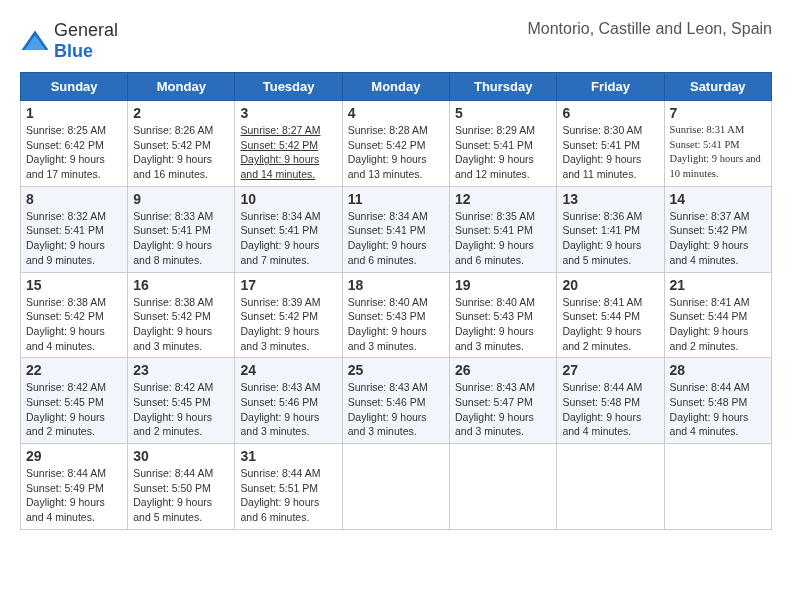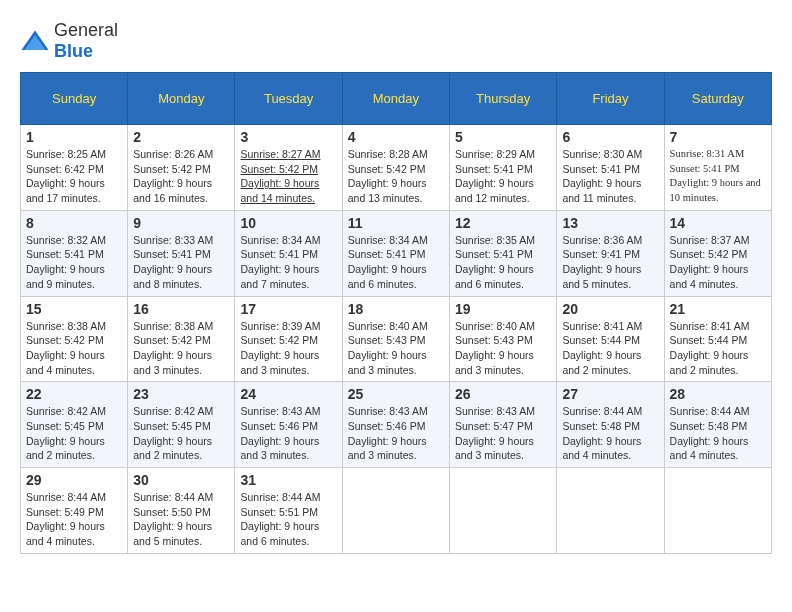--- a/index.html
+++ b/index.html
@@ -37,25 +37,25 @@
       font-size: 16px;
       color: #555;
     }
     table {
       width: 100%;
       border-collapse: collapse;
       font-size: 11px;
     }
     .day-header {
       background-color: #2a6ebb;
-      color: #fde047;
+      color: #ffffff;
       text-align: center;
-      padding: 18px 4px;
+      padding: 6px 4px;
       font-size: 13px;
-      font-weight: normal;
+      font-weight: bold;
     }
     td {
       border: 1px solid #ccc;
       vertical-align: top;
       padding: 4px 5px;
       width: 108px;
       min-height: 80px;
     }
     .date-num {
       font-size: 14px;
@@ -90,20 +90,21 @@
     <svg class="logo-icon" viewBox="0 0 40 32" xmlns="http://www.w3.org/2000/svg">
       <polygon points="20,2 38,28 2,28" fill="#1a6dcc"></polygon>
       <polygon points="20,8 34,28 6,28" fill="#4a9fe8"></polygon>
     </svg>
     <div>
       <span style="font-size:18px;font-weight:normal;color:#333;">General</span><br>
       <span style="font-size:18px;font-weight:bold;color:#1a6dcc;">Blue</span>
     </div>
   </div>
   <div class="title-area">
+    <div class="subtitle">Montorio, Castille and Leon, Spain</div>
   </div>
 </div>
 
 <table>
   <thead>
     <tr>
       <th class="day-header">Sunday</th>
       <th class="day-header">Monday</th>
       <th class="day-header">Tuesday</th>
       <th class="day-header">Monday</th>
@@ -184,21 +185,21 @@
         </td>
         <td>
           <span class="date-num">12</span>
           <div class="cell-text" style="white-space: pre-line;">Sunrise: 8:35 AM
 Sunset: 5:41 PM
 Daylight: 9 hours and 6 minutes.</div>
         </td>
         <td>
           <span class="date-num">13</span>
           <div class="cell-text" style="white-space: pre-line;">Sunrise: 8:36 AM
-Sunset: 9:41 PM
+Sunset: 1:41 PM
 Daylight: 9 hours and 5 minutes.</div>
         </td>
         <td>
           <span class="date-num">14</span>
           <div class="cell-text" style="white-space: pre-line;">Sunrise: 8:37 AM
 Sunset: 5:42 PM
 Daylight: 9 hours and 4 minutes.</div>
         </td>
       </tr>
       <tr>

